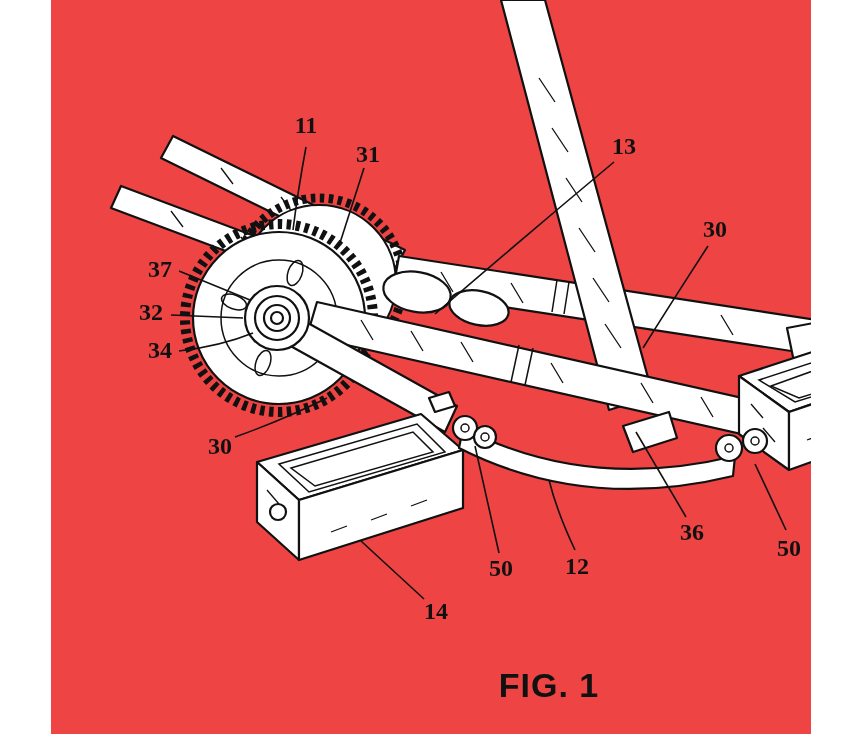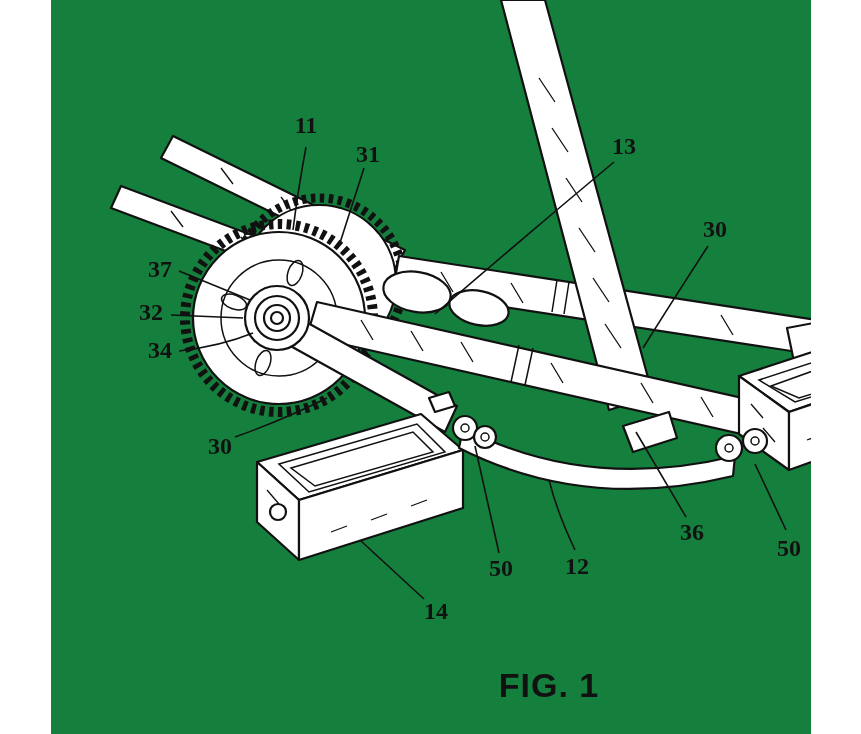--- a/index.html
+++ b/index.html
@@ -1,16 +1,16 @@
 <!DOCTYPE html>
 <html><head>
 <meta charset="utf-8">
 <style>
   html,body{margin:0;padding:0;background:#fff;}
-  .stage{position:relative;width:724px;height:734px;background:#15803d;margin:0 auto;overflow:hidden;padding-left:36px;}
+  .stage{position:relative;width:724px;height:734px;background:#ef4444;margin:0 auto;overflow:hidden;padding-left:36px;}
   svg{display:block;}
   .part{fill:#ffffff;stroke:#111111;stroke-width:2.2;stroke-linejoin:round;}
   .thin{fill:none;stroke:#111111;stroke-width:1.5;}
   .teeth{fill:none;stroke:#111111;}
   .hatch{stroke:#111111;stroke-width:1.3;fill:none;}
   .leader{fill:none;stroke:#111111;stroke-width:1.6;}
   .ref-label{font-family:"Liberation Serif","DejaVu Serif",serif;font-weight:bold;font-size:24px;fill:#111111;}
   .caption{font-family:"Liberation Sans","DejaVu Sans",sans-serif;font-weight:bold;font-size:34px;fill:#111111;letter-spacing:1px;}
 </style>
 </head>

